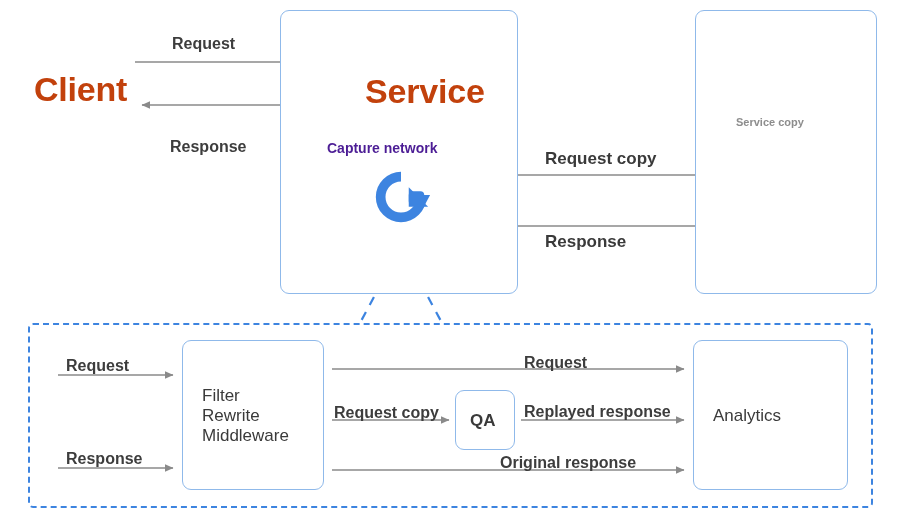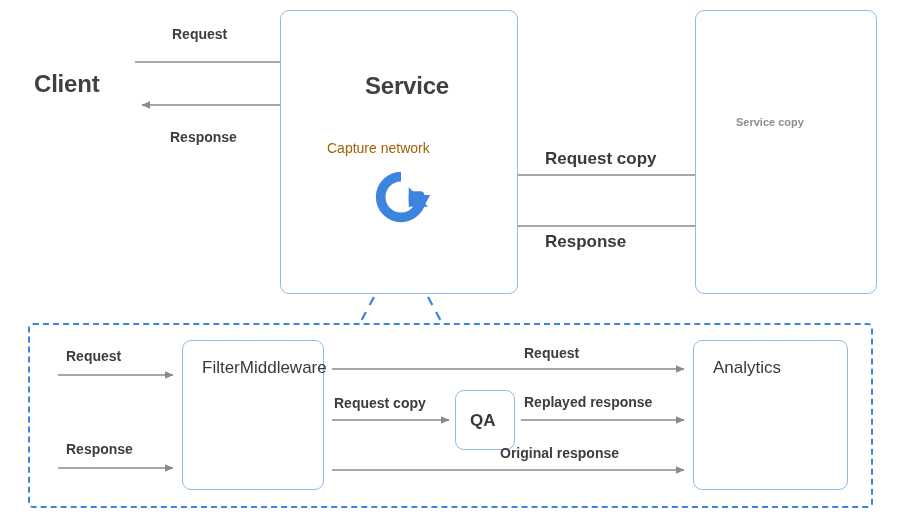--- a/index.html
+++ b/index.html
@@ -28,36 +28,37 @@
     pointer-events: none;
   }
   .lbl {
     position: absolute;
     color: #3d3d3d;
     font-weight: bold;
     white-space: nowrap;
     line-height: 1;
   }
   .lbl-big {
-    font-size: 24px;
-    color: #404040;
+    font-size: 34px;
+    color: #c2410c;
     letter-spacing: -0.2px;
   }
   .lbl-mid {
     font-size: 17px;
     color: #3a3a3a;
   }
   .lbl-sm {
-    font-size: 14px;
+    font-size: 16px;
     color: #3d3d3d;
+    margin-top: 9px;
   }
   .lbl-muted {
     font-size: 14px;
-    color: #a16207;
-    font-weight: normal;
+    color: #4c1d95;
+    font-weight: bold;
   }
   .lbl-sub {
     font-size: 11px;
     color: #8d8d8d;
     font-weight: bold;
   }
   .box {
     position: absolute;
     border: 1.6px solid #8fb9ea;
     border-radius: 9px;
@@ -67,22 +68,22 @@
   .box-dashed {
     position: absolute;
     border: 2px dashed #3d84e0;
     border-radius: 5px;
     background: transparent;
     box-sizing: border-box;
   }
   .stack {
     position: absolute;
     display: flex;
-    flex-direction: row;
-    justify-content: flex-start;
+    flex-direction: column;
+    justify-content: center;
     box-sizing: border-box;
   }
   .stack .lbl-mid {
     position: static;
   }
   .logo {
     position: absolute;
     width: 62px;
     height: 62px;
   }
@@ -181,20 +182,21 @@
       <path d="M47 30 L62 30 L54.5 44 Z" fill="#3d84e0"></path>
       <rect x="40" y="26" width="16" height="14" rx="4" fill="#3d84e0"></rect>
     </svg>
   </div>
 
   <div class="box-dashed" style="left:28px; top:323px; width:845px; height:185px;"></div>
 
   <div class="box" style="left:182px; top:340px; width:142px; height:150px;"></div>
   <div class="stack" style="left:202px; top:358px; width:120px; height:115px;">
     <div class="lbl-mid">Filter</div>
+    <div class="lbl-mid">Rewrite</div>
     <div class="lbl-mid">Middleware</div>
   </div>
 
   <div class="box" style="left:455px; top:390px; width:60px; height:60px;"></div>
   <div class="lbl lbl-mid" style="left:470px; top:412px;">QA</div>
 
   <div class="box" style="left:693px; top:340px; width:155px; height:150px;"></div>
   <div class="stack" style="left:713px; top:358px; width:130px; height:115px;">
     <div class="lbl-mid">Analytics</div>
   </div>

